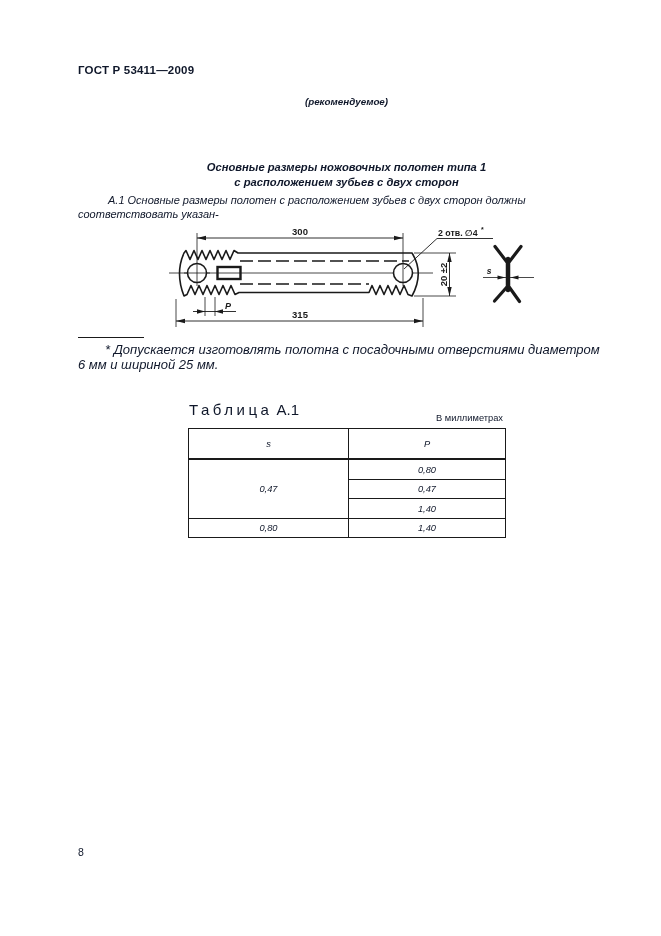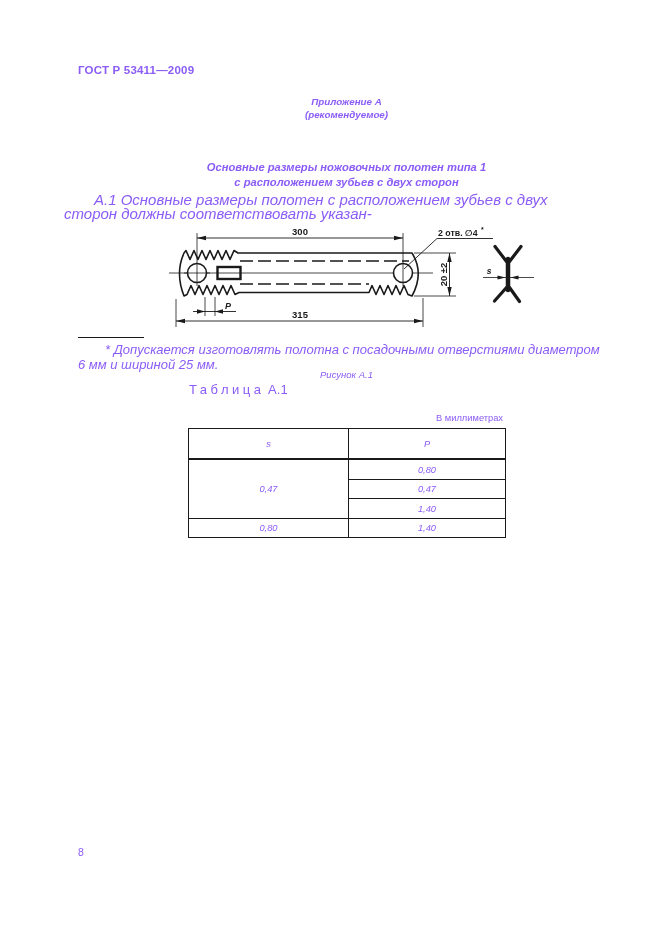--- a/index.html
+++ b/index.html
@@ -1,33 +1,33 @@
 <!DOCTYPE html>
 <html><head>
 <meta charset="utf-8">
 <style>
   html,body { margin:0; padding:0; background:#e8e8e8; }
   .page {
     position:relative; width:661px; height:936px; margin:0 auto;
-    background:#ffffff; color:#8b5cf6; overflow:hidden;
+    background:#ffffff; color:#0f172a; overflow:hidden;
     font-family:"Liberation Sans","DejaVu Sans",sans-serif;
   }
   .abs { position:absolute; }
   .doc-header { left:78px; top:64px; font-size:11.5px; font-weight:bold; letter-spacing:0.2px; }
   .appendix { left:78px; top:95px; width:537px; text-align:center;
               font-size:9.8px; font-weight:bold; font-style:italic; line-height:13px; }
   .main-title { left:78px; top:160px; width:537px; text-align:center;
                 font-size:11.2px; font-weight:bold; font-style:italic; line-height:15px; }
-  .para { left:64px; top:193px; width:524px; font-size:15px; font-style:italic; line-height:14px; }
+  .para { left:78px; top:193px; width:524px; font-size:11px; font-style:italic; line-height:14px; }
   .para .line1 { text-indent:30px; }
   .figure-svg { left:165px; top:220px; }
   .footnote-rule { left:78px; top:337px; width:66px; height:1px; background:#1a1a1a; }
   .footnote { left:78px; top:342px; width:524px; font-size:13px; font-style:italic; text-indent:27px; }
   .figure-caption { left:78px; top:369px; width:537px; text-align:center; font-size:9.5px; font-style:italic; }
-  .table-label { left:189px; top:382px; font-size:13px; }
+  .table-label { left:189px; top:401px; font-size:15px; }
   .table-label .spaced { letter-spacing:3.5px; }
   .units-note { left:188px; top:413px; width:315px; text-align:right; font-size:9.3px; }
   .dim-table-wrap { left:188px; top:428px; }
   table.dim-table { border-collapse:collapse; table-layout:fixed; width:315px; }
   table.dim-table td, table.dim-table th {
     border:1px solid #1a1a1a; text-align:center; vertical-align:middle;
     font-size:9.3px; font-style:italic; font-weight:normal; padding:0;
   }
   table.dim-table { border:1.5px solid #1a1a1a; }
   table.dim-table .col-s { width:159px; }
@@ -44,21 +44,20 @@
   svg .stxt { font-size:8.5px; font-weight:bold; font-style:italic; }
 </style>
 </head>
 <body>
 
 <div class="page">
 
   <div class="abs doc-header">ГОСТ Р 53411—2009</div>
 
   <div class="abs appendix">
-    <div>Приложение А</div>
     <div>(рекомендуемое)</div>
   </div>
 
   <div class="abs main-title">
     <div>Основные размеры ножовочных полотен типа 1</div>
     <div>с расположением зубьев с двух сторон</div>
   </div>
 
   <div class="abs para">
     <div class="line1">А.1  Основные размеры полотен с расположением зубьев с двух сторон должны соответствовать указан-</div>
@@ -131,21 +130,20 @@
     <line x1="483" y1="277.5" x2="534" y2="277.5" stroke="#1a1a1a" stroke-width="0.8"></line>
     <polygon fill="#1a1a1a" points="505.5,277.5 497.5,275.4 497.5,279.6"></polygon>
     <polygon fill="#1a1a1a" points="510.5,277.5 518.5,275.4 518.5,279.6"></polygon>
     <text class="stxt" x="489" y="273.5" text-anchor="middle">s</text>
   </svg>
 
   <div class="abs footnote-rule"></div>
 
   <div class="abs footnote"><span>*</span><span> Допускается изготовлять полотна с посадочными отверстиями диаметром 6 мм и шириной 25 мм.</span></div>
 
-  <div class="abs figure-caption">Рисунок А.1</div>
 
   <div class="abs table-label"><span class="spaced">Таблица</span>&nbsp;<span>А.1</span></div>
 
   <div class="abs units-note">В миллиметрах</div>
 
   <div class="abs dim-table-wrap">
     <table class="dim-table">
       <tbody>
           <tr class="head">
         <th class="col-s">s</th>

